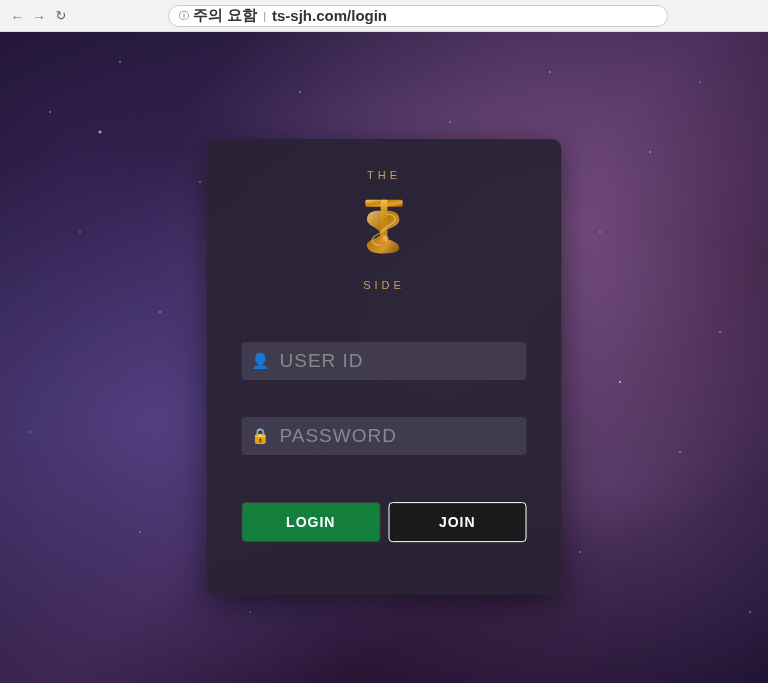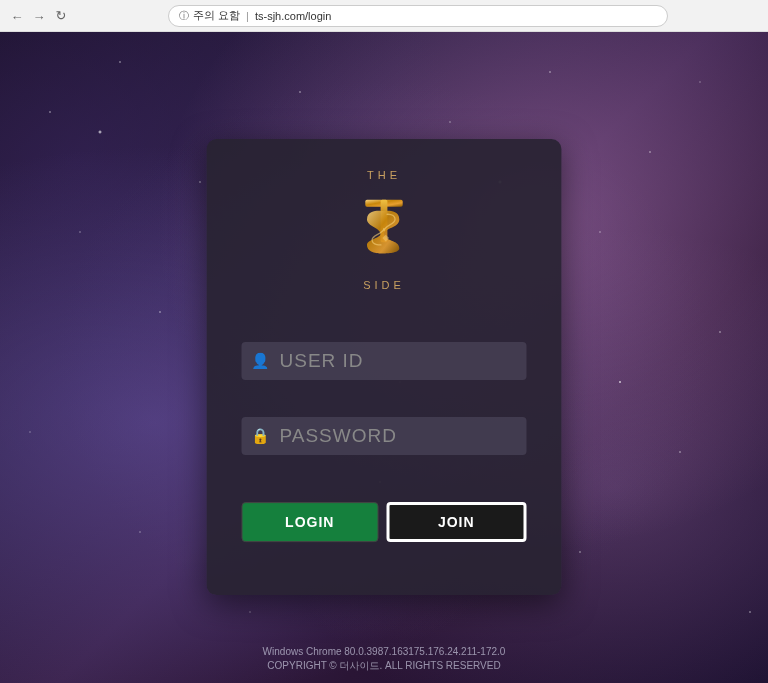--- a/index.html
+++ b/index.html
@@ -58,21 +58,22 @@
       margin: 0 auto;
     }
 
     .security-icon {
       color: #666;
       font-size: 10px;
     }
 
     .address-text {
       color: #333;
-      font-size: 11px;
+      font-size: 15px;
+      font-weight: bold;
     }
 
     
     .page-bg {
       width: 768px;
       height: 651px;
       position: relative;
       background: #2a1f3d;
       overflow: hidden;
     }
@@ -228,21 +229,21 @@
       font-size: 14px;
       font-weight: bold;
       letter-spacing: 1px;
       cursor: pointer;
     }
 
     .btn-join {
       flex: 1;
       height: 40px;
       background: #1a1a1a;
-      border: 3px solid #ffffff;
+      border: 1px solid #ffffff;
       border-radius: 4px;
       color: white;
       font-size: 14px;
       font-weight: bold;
       letter-spacing: 1px;
       cursor: pointer;
     }
 
     .forgot-text {
       color: #ddd;
@@ -350,18 +351,14 @@
     </div>
 
     <div class="buttons-row">
       <button class="btn-login">LOGIN</button>
       <button class="btn-join">JOIN</button>
     </div>
 
 
   </div>
 
-  <div class="page-footer">
-    <div class="footer-line1">Windows Chrome 80.0.3987.163175.176.24.211-172.0</div>
-    <div class="footer-line2">COPYRIGHT © 더사이드. ALL RIGHTS RESERVED</div>
-  </div>
 
 </div>
 
 </body></html>

